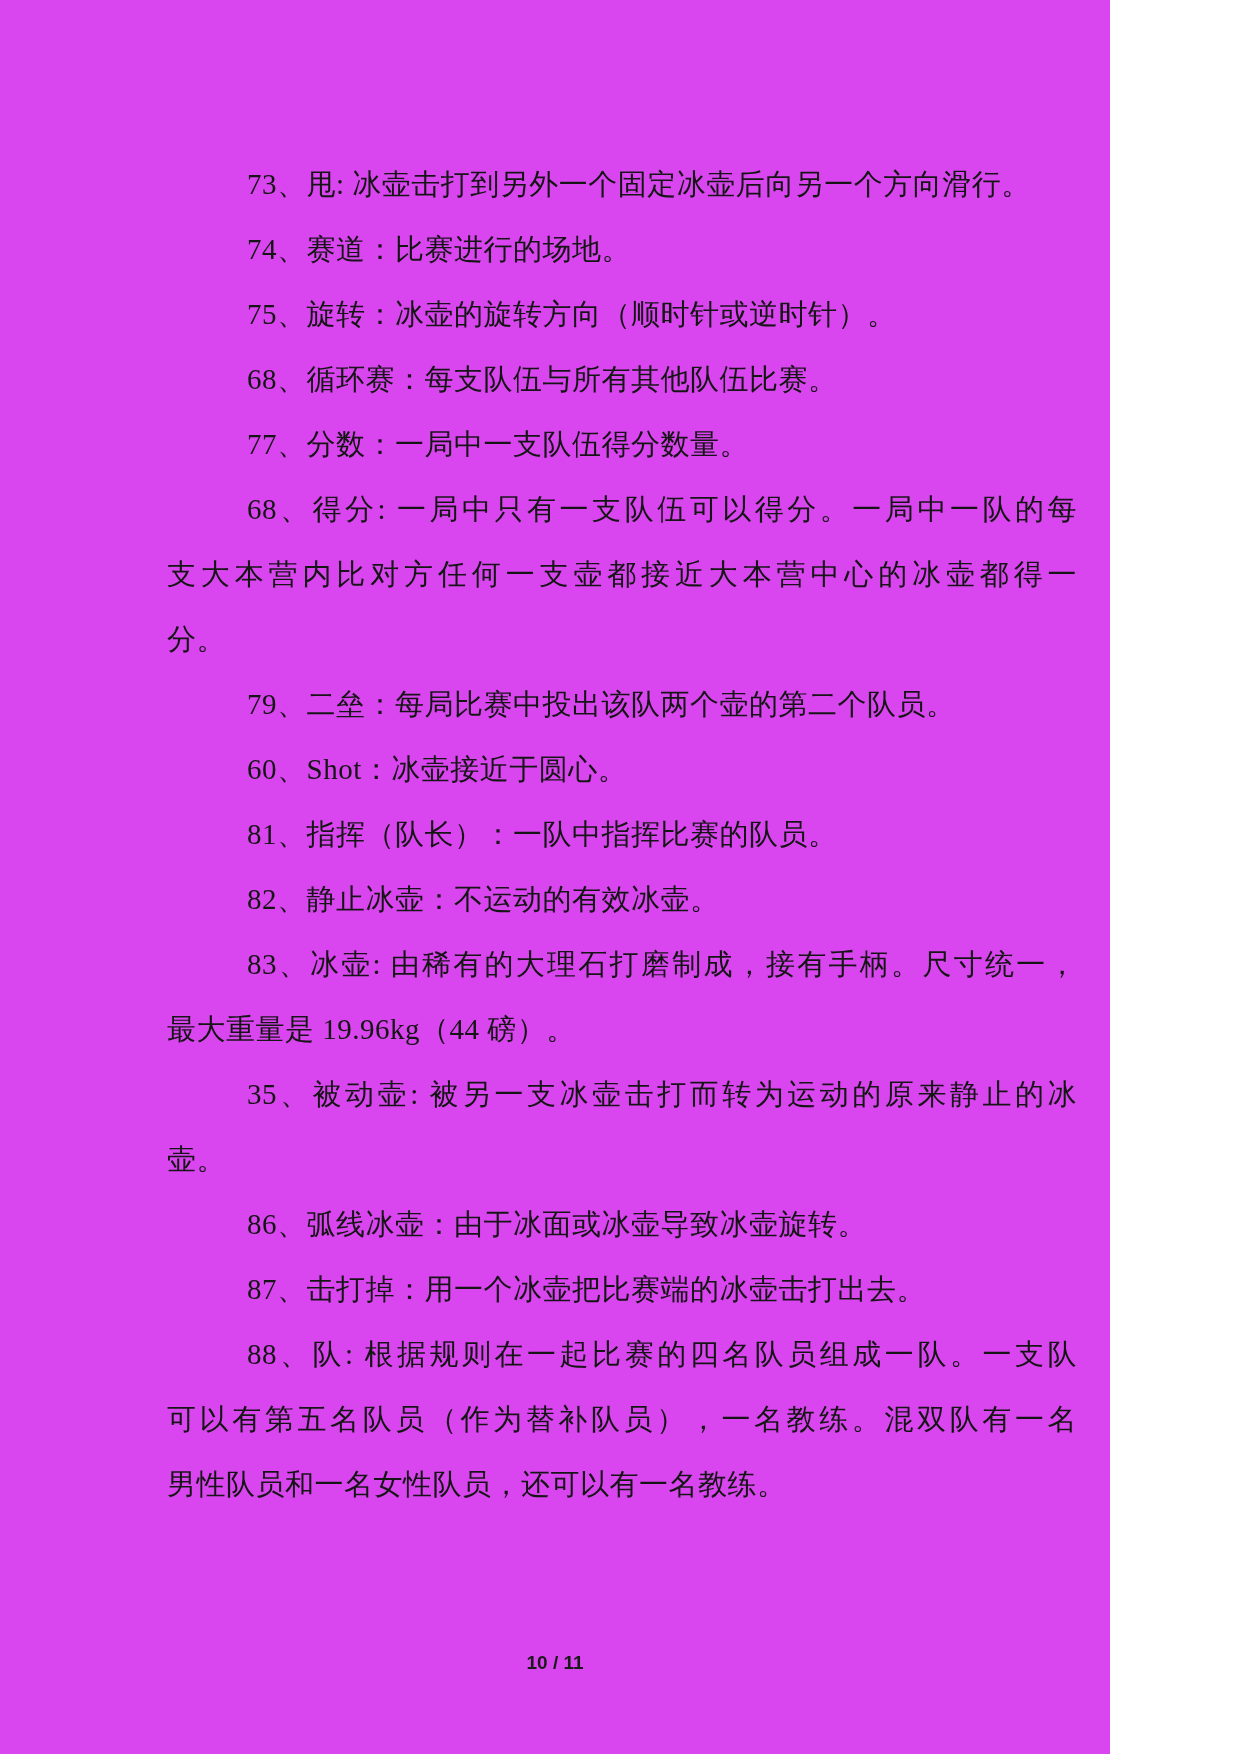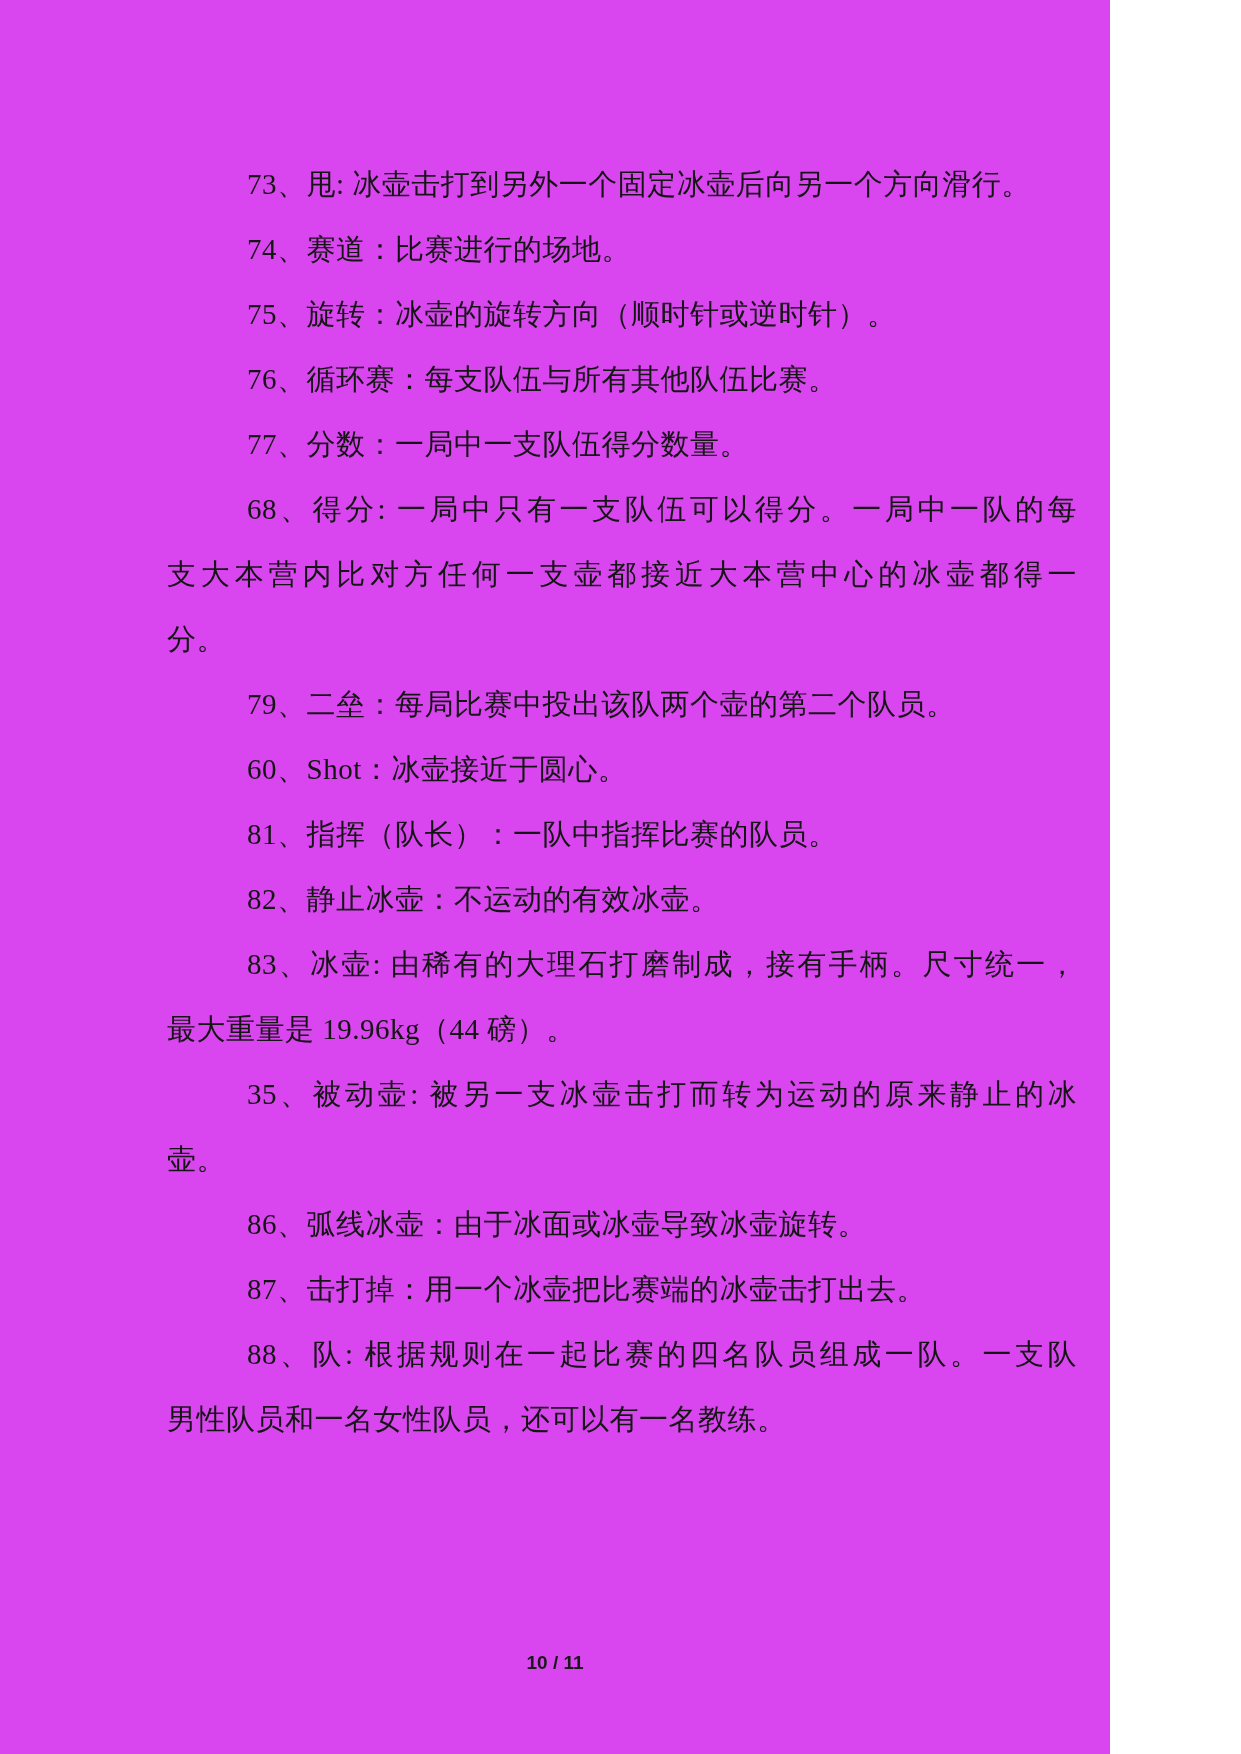--- a/index.html
+++ b/index.html
@@ -53,21 +53,21 @@
       <div class="item">
         <div class="line first">73、甩: 冰壶击打到另外一个固定冰壶后向另一个方向滑行。</div>
       </div>
       <div class="item">
         <div class="line first">74、赛道：比赛进行的场地。</div>
       </div>
       <div class="item">
         <div class="line first">75、旋转：冰壶的旋转方向（顺时针或逆时针）。</div>
       </div>
       <div class="item">
-        <div class="line first">76、循环赛：每支队伍与所有其他队伍比赛。</div>
+        <div class="line first">68、循环赛：每支队伍与所有其他队伍比赛。</div>
       </div>
       <div class="item">
         <div class="line first">77、分数：一局中一支队伍得分数量。</div>
       </div>
       <div class="item">
         <div class="line first fill">68、得分: 一局中只有一支队伍可以得分。一局中一队的每</div>
         <div class="line fill">支大本营内比对方任何一支壶都接近大本营中心的冰壶都得一</div>
         <div class="line">分。</div>
       </div>
       <div class="item">
@@ -91,19 +91,20 @@
         <div class="line">壶。</div>
       </div>
       <div class="item">
         <div class="line first">86、弧线冰壶：由于冰面或冰壶导致冰壶旋转。</div>
       </div>
       <div class="item">
         <div class="line first">87、击打掉：用一个冰壶把比赛端的冰壶击打出去。</div>
       </div>
       <div class="item">
         <div class="line first fill">88、队: 根据规则在一起比赛的四名队员组成一队。一支队</div>
+        <div class="line fill">可以有第五名队员（作为替补队员），一名教练。混双队有一名</div>
         <div class="line">男性队员和一名女性队员，还可以有一名教练。</div>
       </div>
     </main>
   <footer class="footer">
     <span>10 / 11</span>
   </footer>
 </div>
 
 </body></html>

